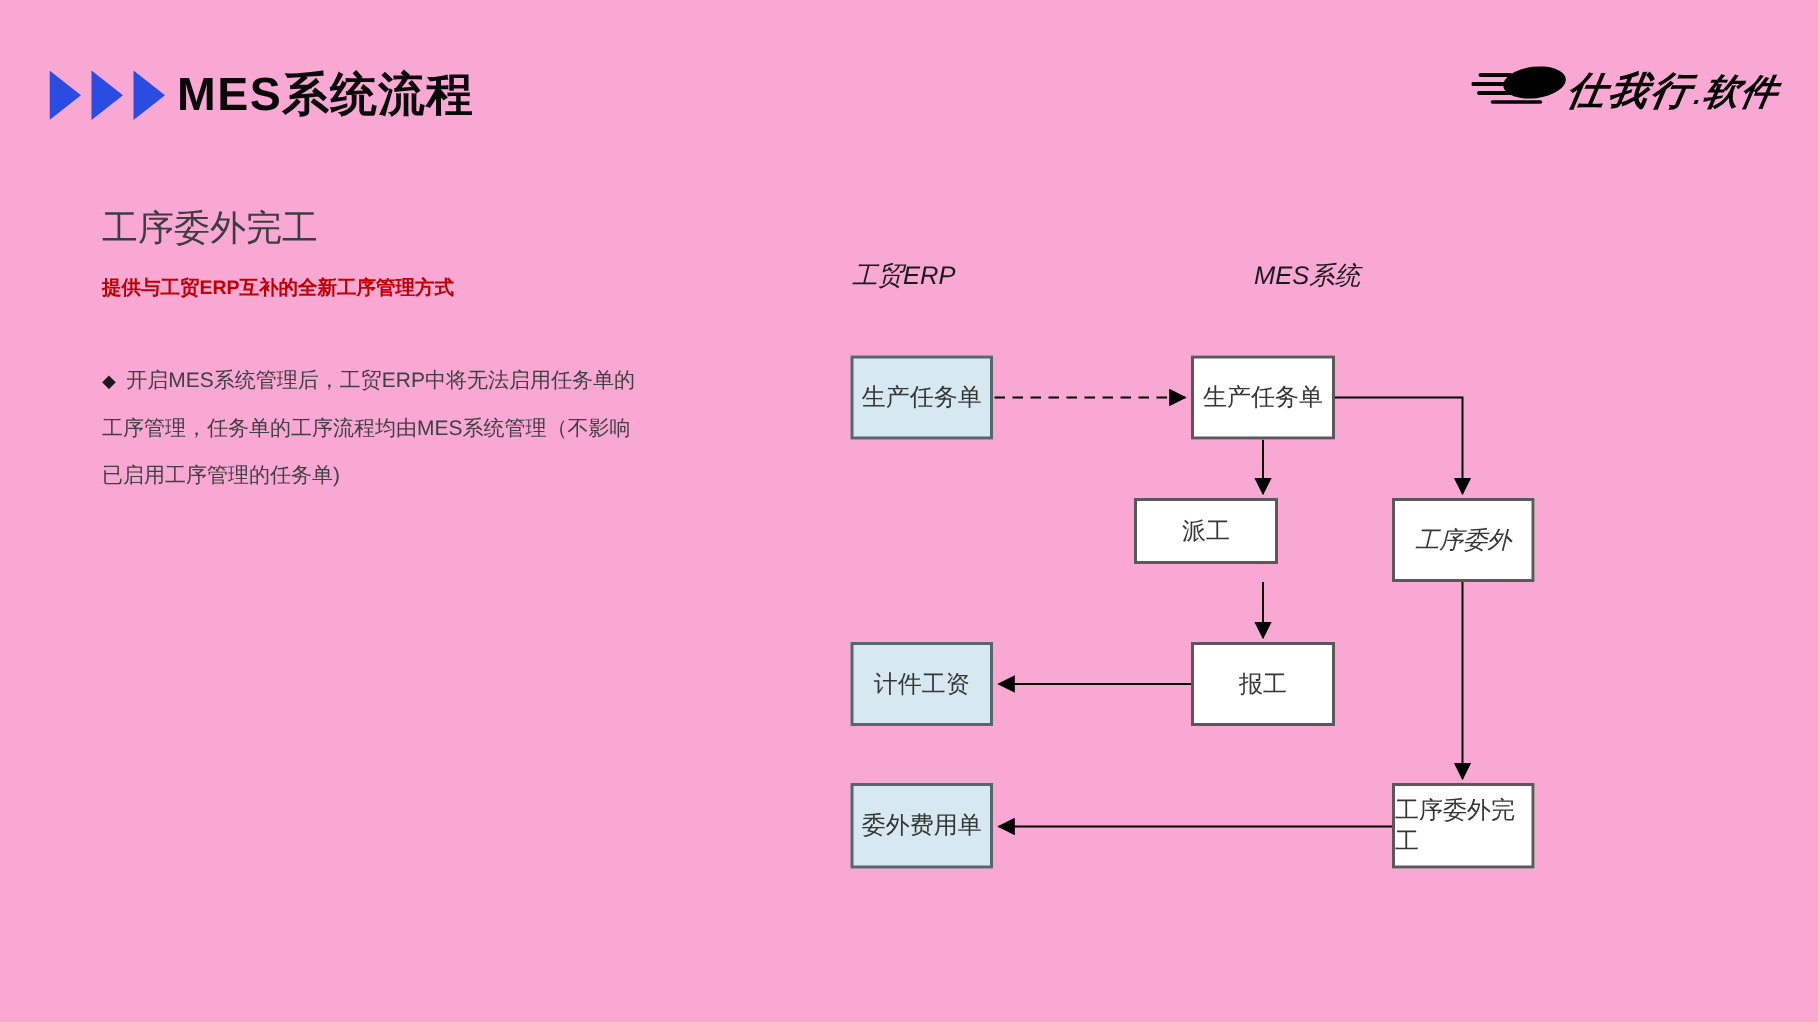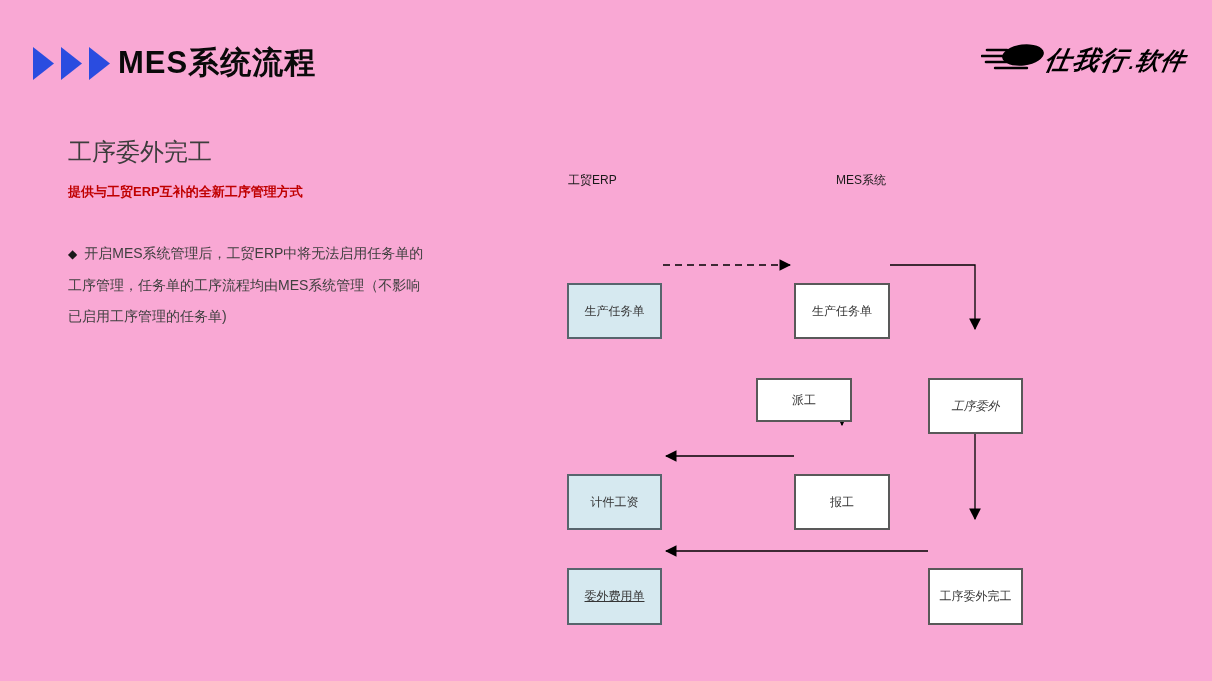--- a/index.html
+++ b/index.html
@@ -14,35 +14,35 @@
   .logo-dot{font-size:18px;margin:0 1px;}
   .logo-suffix{font-size:24px;letter-spacing:1px;}
 
   
   .section-heading{position:absolute;left:68px;top:136px;font-size:24px;font-weight:400;color:#3d3d3d;}
   .sub-heading{position:absolute;left:68px;top:183px;font-size:13px;font-weight:bold;color:#c00000;}
   .body-para{position:absolute;left:68px;top:238px;width:362px;font-size:14px;line-height:31px;color:#404040;}
   .body-para .bullet{font-size:12px;margin-right:7px;color:#1a1a1a;}
 
   
-  .col-label{position:absolute;font-size:12px;color:#1a1a1a;}
+  .col-label{position:absolute;font-size:17px;color:#1a1a1a;font-style:italic;}
   .col-label.erp{left:568px;top:172px;}
   .col-label.mes{left:836px;top:172px;}
 
   .node{position:absolute;box-sizing:border-box;display:flex;align-items:center;justify-content:center;
-        font-size:12px;color:#363636;background:#ffffff;border:2px solid #595959;margin-top:46px;}
+        font-size:16px;color:#363636;background:#ffffff;border:2px solid #595959;}
   .node.blue{background:#d6e9f0;border-color:#57656d;}
 
   .n-erp-task {left:567px;top:237px;width:95px;height:56px;}
   .n-mes-task {left:794px;top:237px;width:96px;height:56px;}
   .n-dispatch {left:756px;top:332px;width:96px;height:44px;}
   .n-outsource{left:928px;top:332px;width:95px;height:56px;font-style:italic;}
   .n-piece    {left:567px;top:428px;width:95px;height:56px;}
   .n-report   {left:794px;top:428px;width:96px;height:56px;}
-  .n-fee      {left:567px;top:522px;width:95px;height:57px;text-decoration:underline;}
+  .n-fee      {left:567px;top:522px;width:95px;height:57px;}
   .n-done     {left:928px;top:522px;width:95px;height:57px;}
 
   .edges{position:absolute;left:0;top:0;width:1212px;height:681px;pointer-events:none;}
 </style>
 </head>
 <body>
 
 <div class="slide">
 
   <svg class="tri-group" width="82" height="34" viewBox="0 0 82 34">

